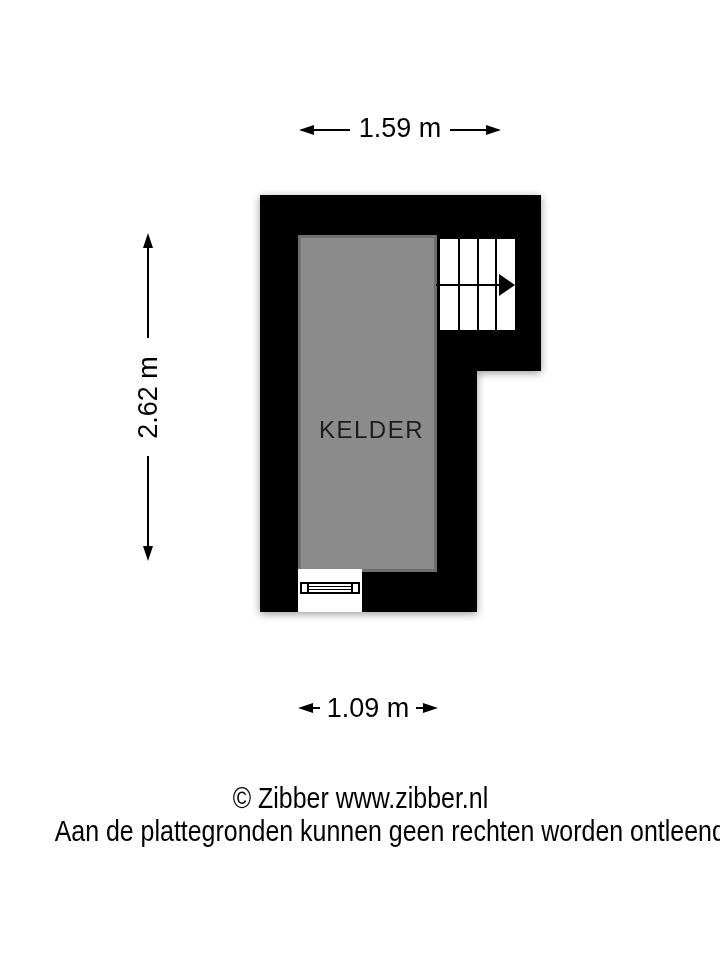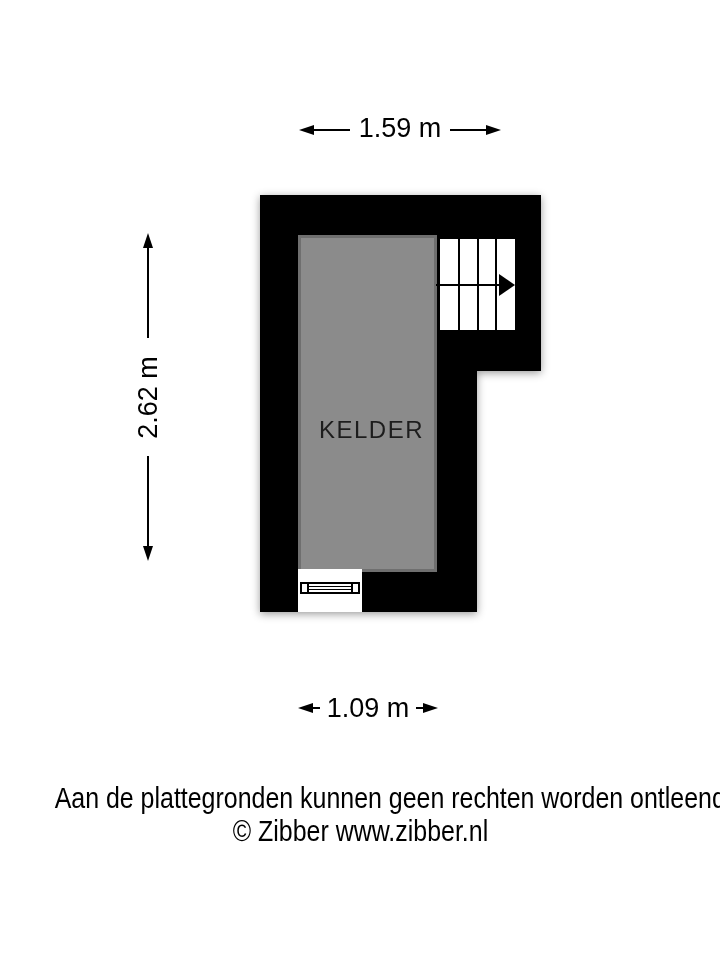--- a/index.html
+++ b/index.html
@@ -209,20 +209,20 @@
     </span>
     <span class="dim-label">1.09 m</span>
     <span class="mini">
       <span class="dline-short"></span>
       <span class="ah ah-right"></span>
     </span>
   </div>
 
   <div class="footer">
     <div>
+      <span class="squeeze">© Zibber www.zibber.nl</span>
+    </div>
+    <div>
       <span class="squeeze">Aan de plattegronden kunnen geen rechten worden ontleend</span>
     </div>
-    <div>
-      <span class="squeeze">© Zibber www.zibber.nl</span>
-    </div>
   </div>
 
 </div>
 
 </body></html>

